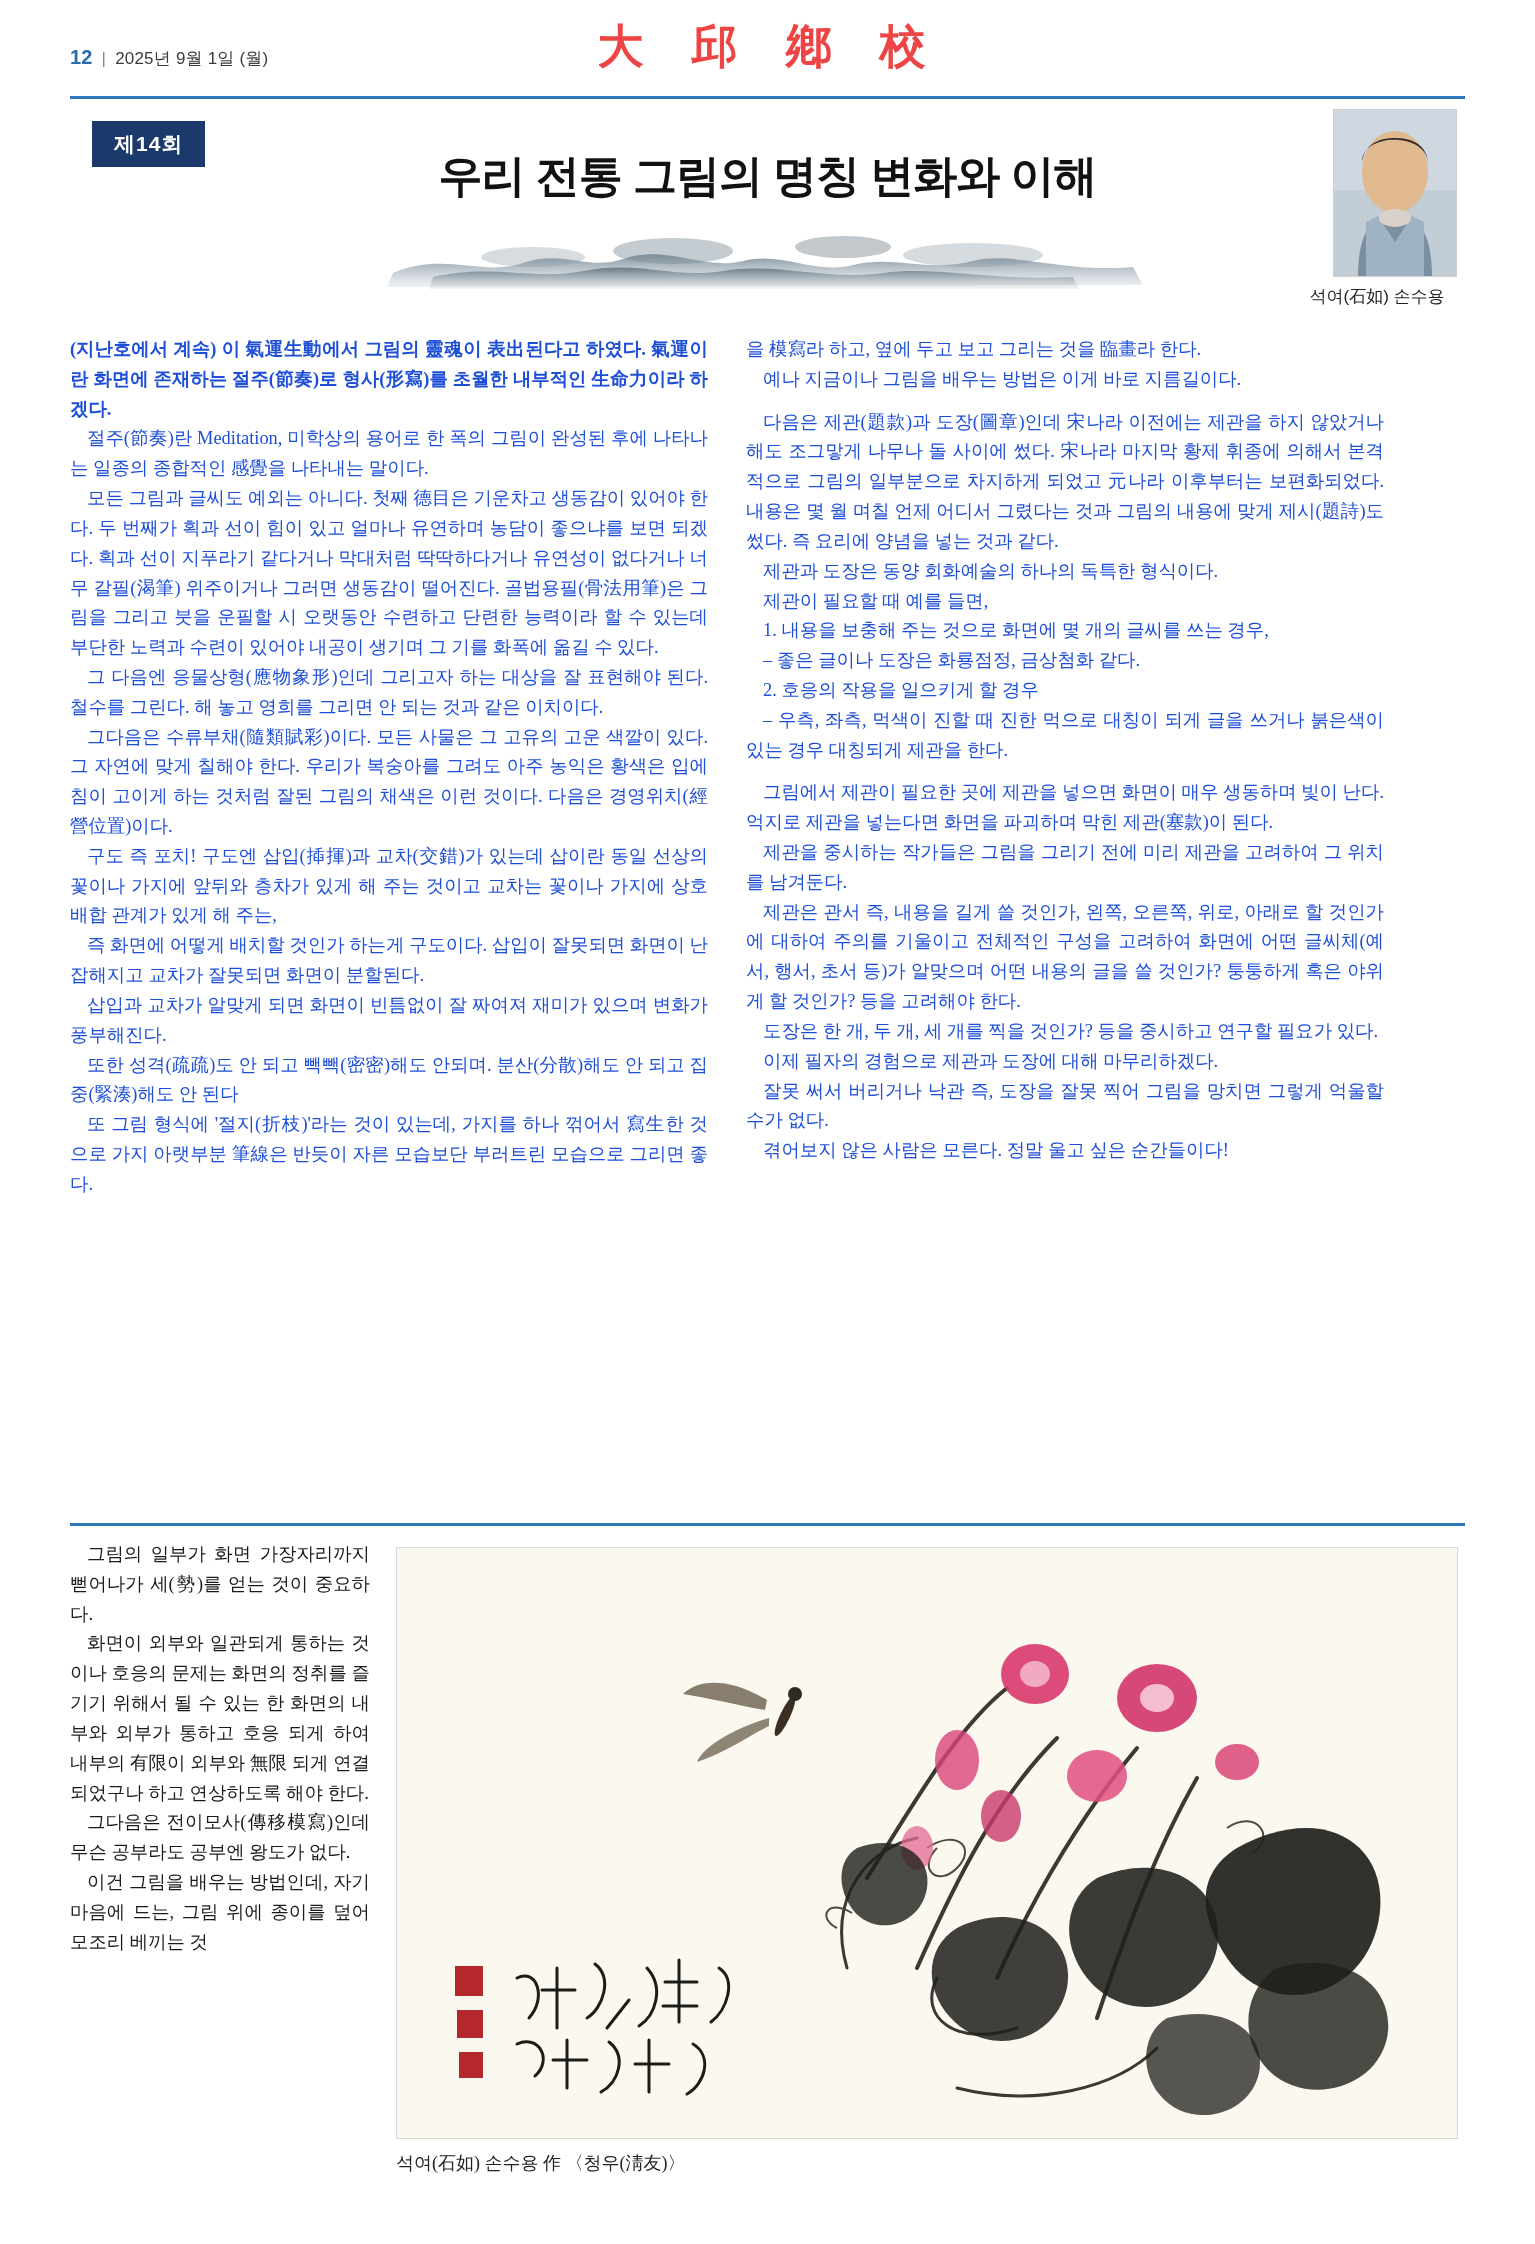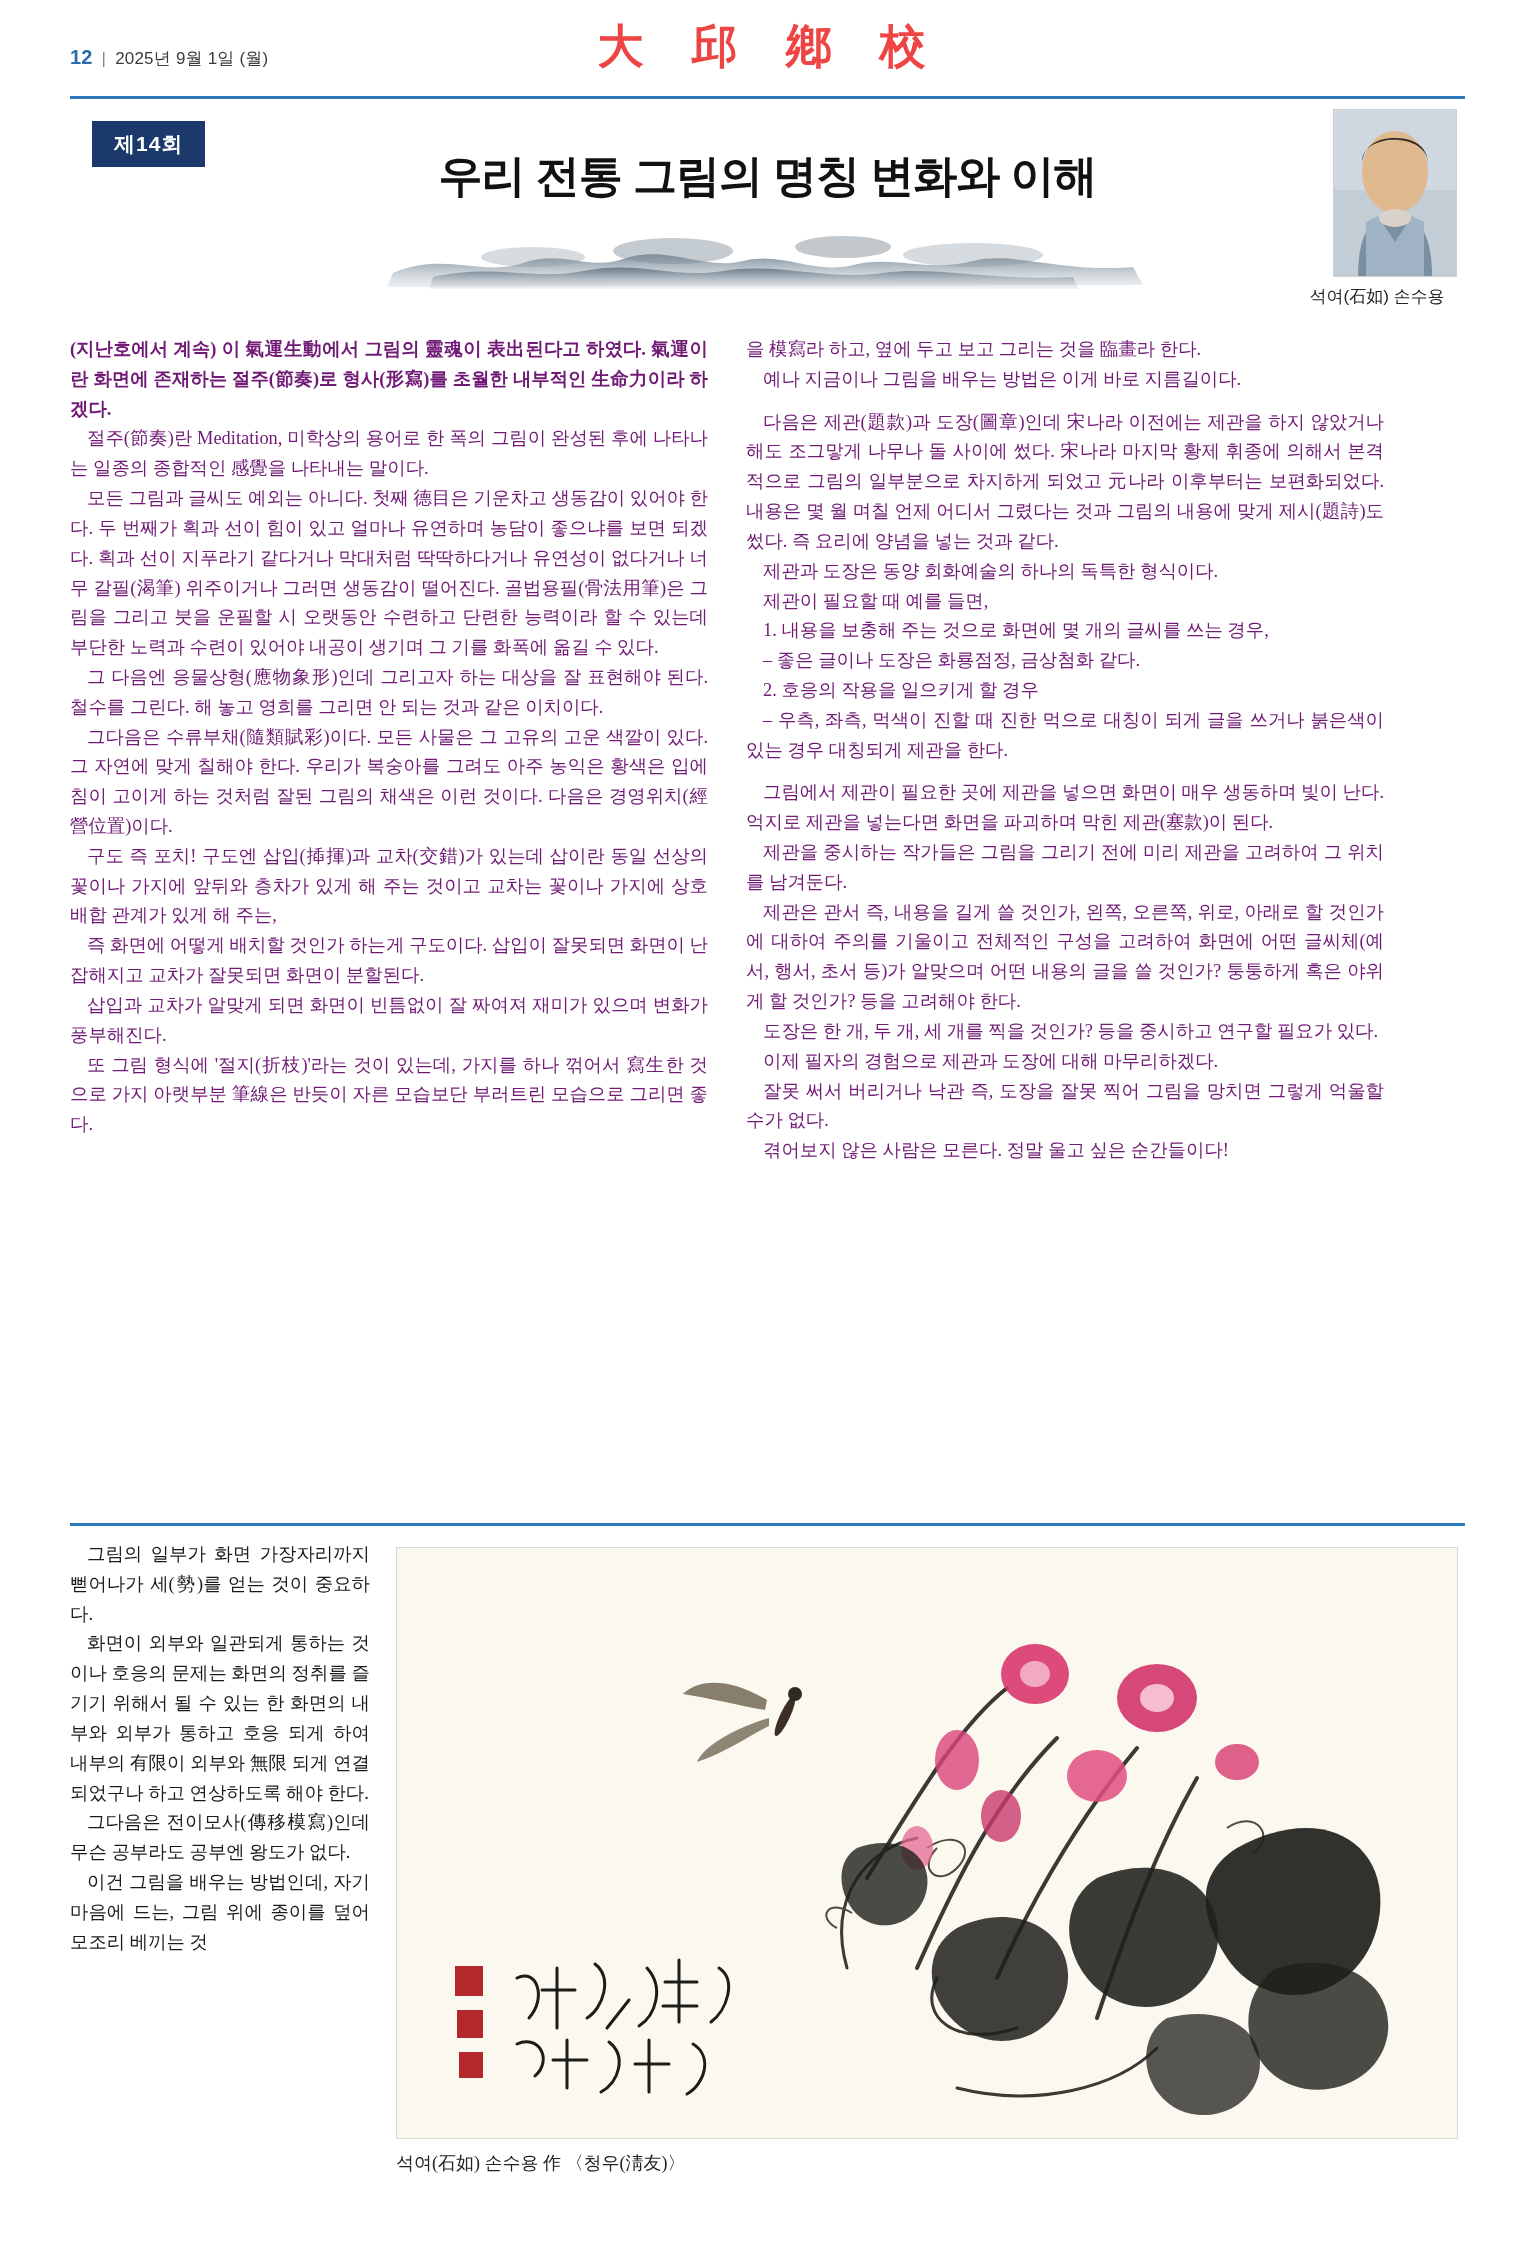--- a/index.html
+++ b/index.html
@@ -91,21 +91,21 @@
     position:relative;
     display:flex;
     gap:38px;
     margin-top:6px;
   }
   .col{
     width:638px;
     font-size:18.4px;
     line-height:1.62;
     text-align:justify;
-    color:#701a75;
+    color:#1d4ed8;
   }
   .col p{margin:0;text-indent:17px;}
   .col p.noind{text-indent:0;}
   .col p.blank{height:13px;}
   .lead{font-weight:bold;}
   .sig{display:block;text-align:right;margin-top:4px;}
   
   .artwork-wrap{
     position:absolute;
     left:396px;top:1547px;
@@ -193,20 +193,21 @@
 
     <div class="col">
       <p class="noind"><span class="lead">(지난호에서 계속) 이 氣運生動에서 그림의 靈魂이 表出된다고 하였다. 氣運이란 화면에 존재하는 절주(節奏)로 형사(形寫)를 초월한 내부적인 生命力이라 하겠다.</span></p>
       <p>절주(節奏)란 Meditation, 미학상의 용어로 한 폭의 그림이 완성된 후에 나타나는 일종의 종합적인 感覺을 나타내는 말이다.</p>
       <p>모든 그림과 글씨도 예외는 아니다. 첫째 德目은 기운차고 생동감이 있어야 한다. 두 번째가 획과 선이 힘이 있고 얼마나 유연하며 농담이 좋으냐를 보면 되겠다. 획과 선이 지푸라기 같다거나 막대처럼 딱딱하다거나 유연성이 없다거나 너무 갈필(渴筆) 위주이거나 그러면 생동감이 떨어진다. 골법용필(骨法用筆)은 그림을 그리고 붓을 운필할 시 오랫동안 수련하고 단련한 능력이라 할 수 있는데 부단한 노력과 수련이 있어야 내공이 생기며 그 기를 화폭에 옮길 수 있다.</p>
       <p>그 다음엔 응물상형(應物象形)인데 그리고자 하는 대상을 잘 표현해야 된다. 철수를 그린다. 해 놓고 영희를 그리면 안 되는 것과 같은 이치이다.</p>
       <p>그다음은 수류부채(隨類賦彩)이다. 모든 사물은 그 고유의 고운 색깔이 있다. 그 자연에 맞게 칠해야 한다. 우리가 복숭아를 그려도 아주 농익은 황색은 입에 침이 고이게 하는 것처럼 잘된 그림의 채색은 이런 것이다. 다음은 경영위치(經營位置)이다.</p>
       <p>구도 즉 포치! 구도엔 삽입(揷揮)과 교차(交錯)가 있는데 삽이란 동일 선상의 꽃이나 가지에 앞뒤와 층차가 있게 해 주는 것이고 교차는 꽃이나 가지에 상호 배합 관계가 있게 해 주는,</p>
       <p>즉 화면에 어떻게 배치할 것인가 하는게 구도이다. 삽입이 잘못되면 화면이 난잡해지고 교차가 잘못되면 화면이 분할된다.</p>
       <p>삽입과 교차가 알맞게 되면 화면이 빈틈없이 잘 짜여져 재미가 있으며 변화가 풍부해진다.</p>
+      <p>또한 성격(疏疏)도 안 되고 빽빽(密密)해도 안되며. 분산(分散)해도 안 되고 집중(緊湊)해도 안 된다</p>
       <p>또 그림 형식에 '절지(折枝)'라는 것이 있는데, 가지를 하나 꺾어서 寫生한 것으로 가지 아랫부분 筆線은 반듯이 자른 모습보단 부러트린 모습으로 그리면 좋다.</p>
     </div>
 
     <div class="col">
       <p class="noind">을 模寫라 하고, 옆에 두고 보고 그리는 것을 臨畫라 한다.</p>
       <p>예나 지금이나 그림을 배우는 방법은 이게 바로 지름길이다.</p>
       <p class="blank"></p>
       <p>다음은 제관(題款)과 도장(圖章)인데 宋나라 이전에는 제관을 하지 않았거나 해도 조그맣게 나무나 돌 사이에 썼다. 宋나라 마지막 황제 휘종에 의해서 본격적으로 그림의 일부분으로 차지하게 되었고 元나라 이후부터는 보편화되었다. 내용은 몇 월 며칠 언제 어디서 그렸다는 것과 그림의 내용에 맞게 제시(題詩)도 썼다. 즉 요리에 양념을 넣는 것과 같다.</p>
       <p>제관과 도장은 동양 회화예술의 하나의 독특한 형식이다.</p>
       <p>제관이 필요할 때 예를 들면,</p>

